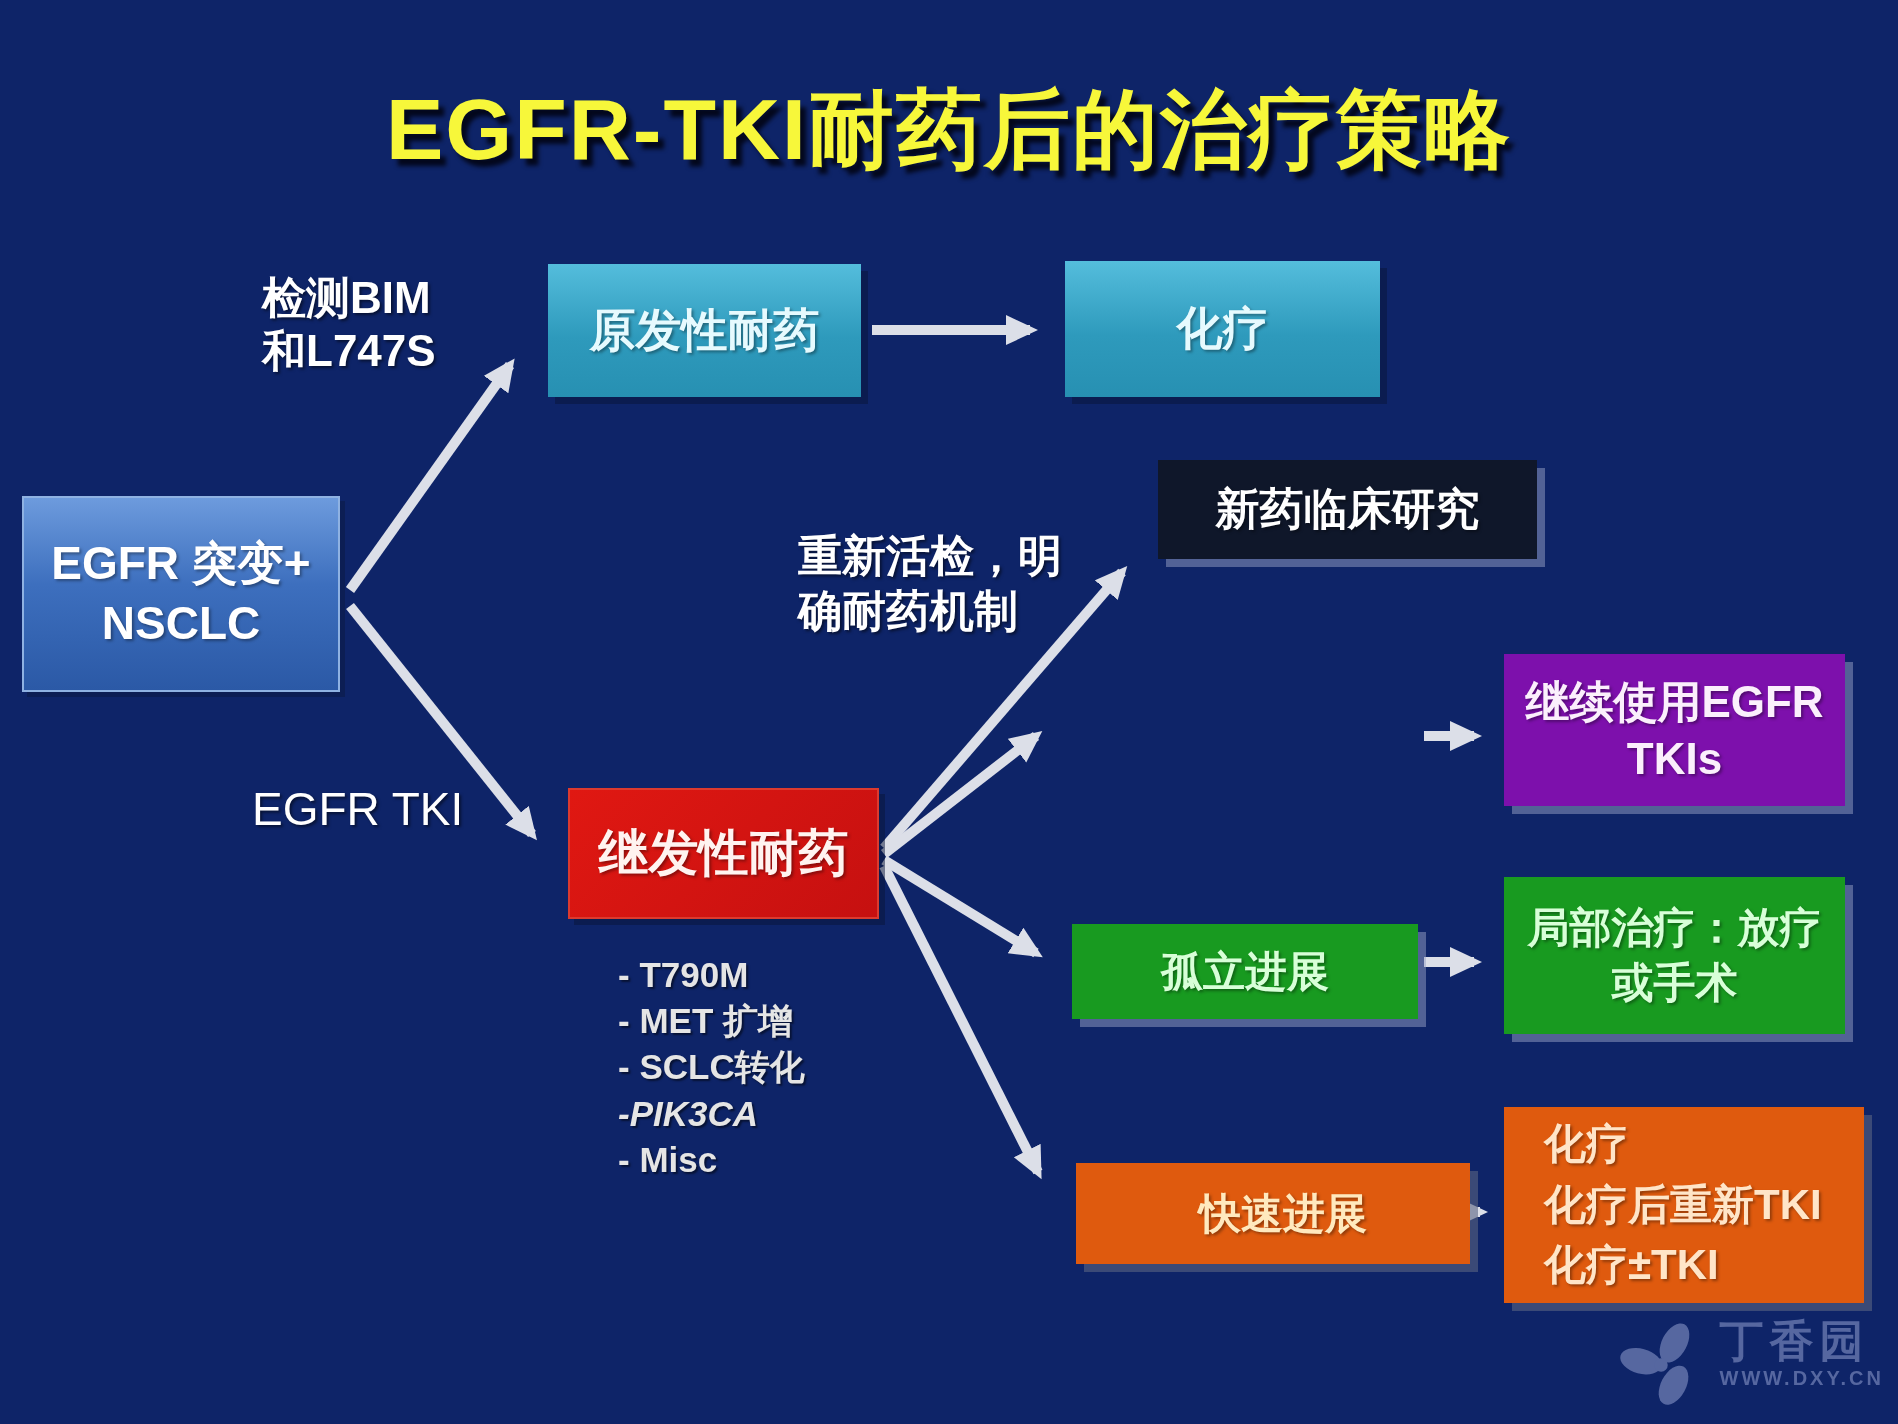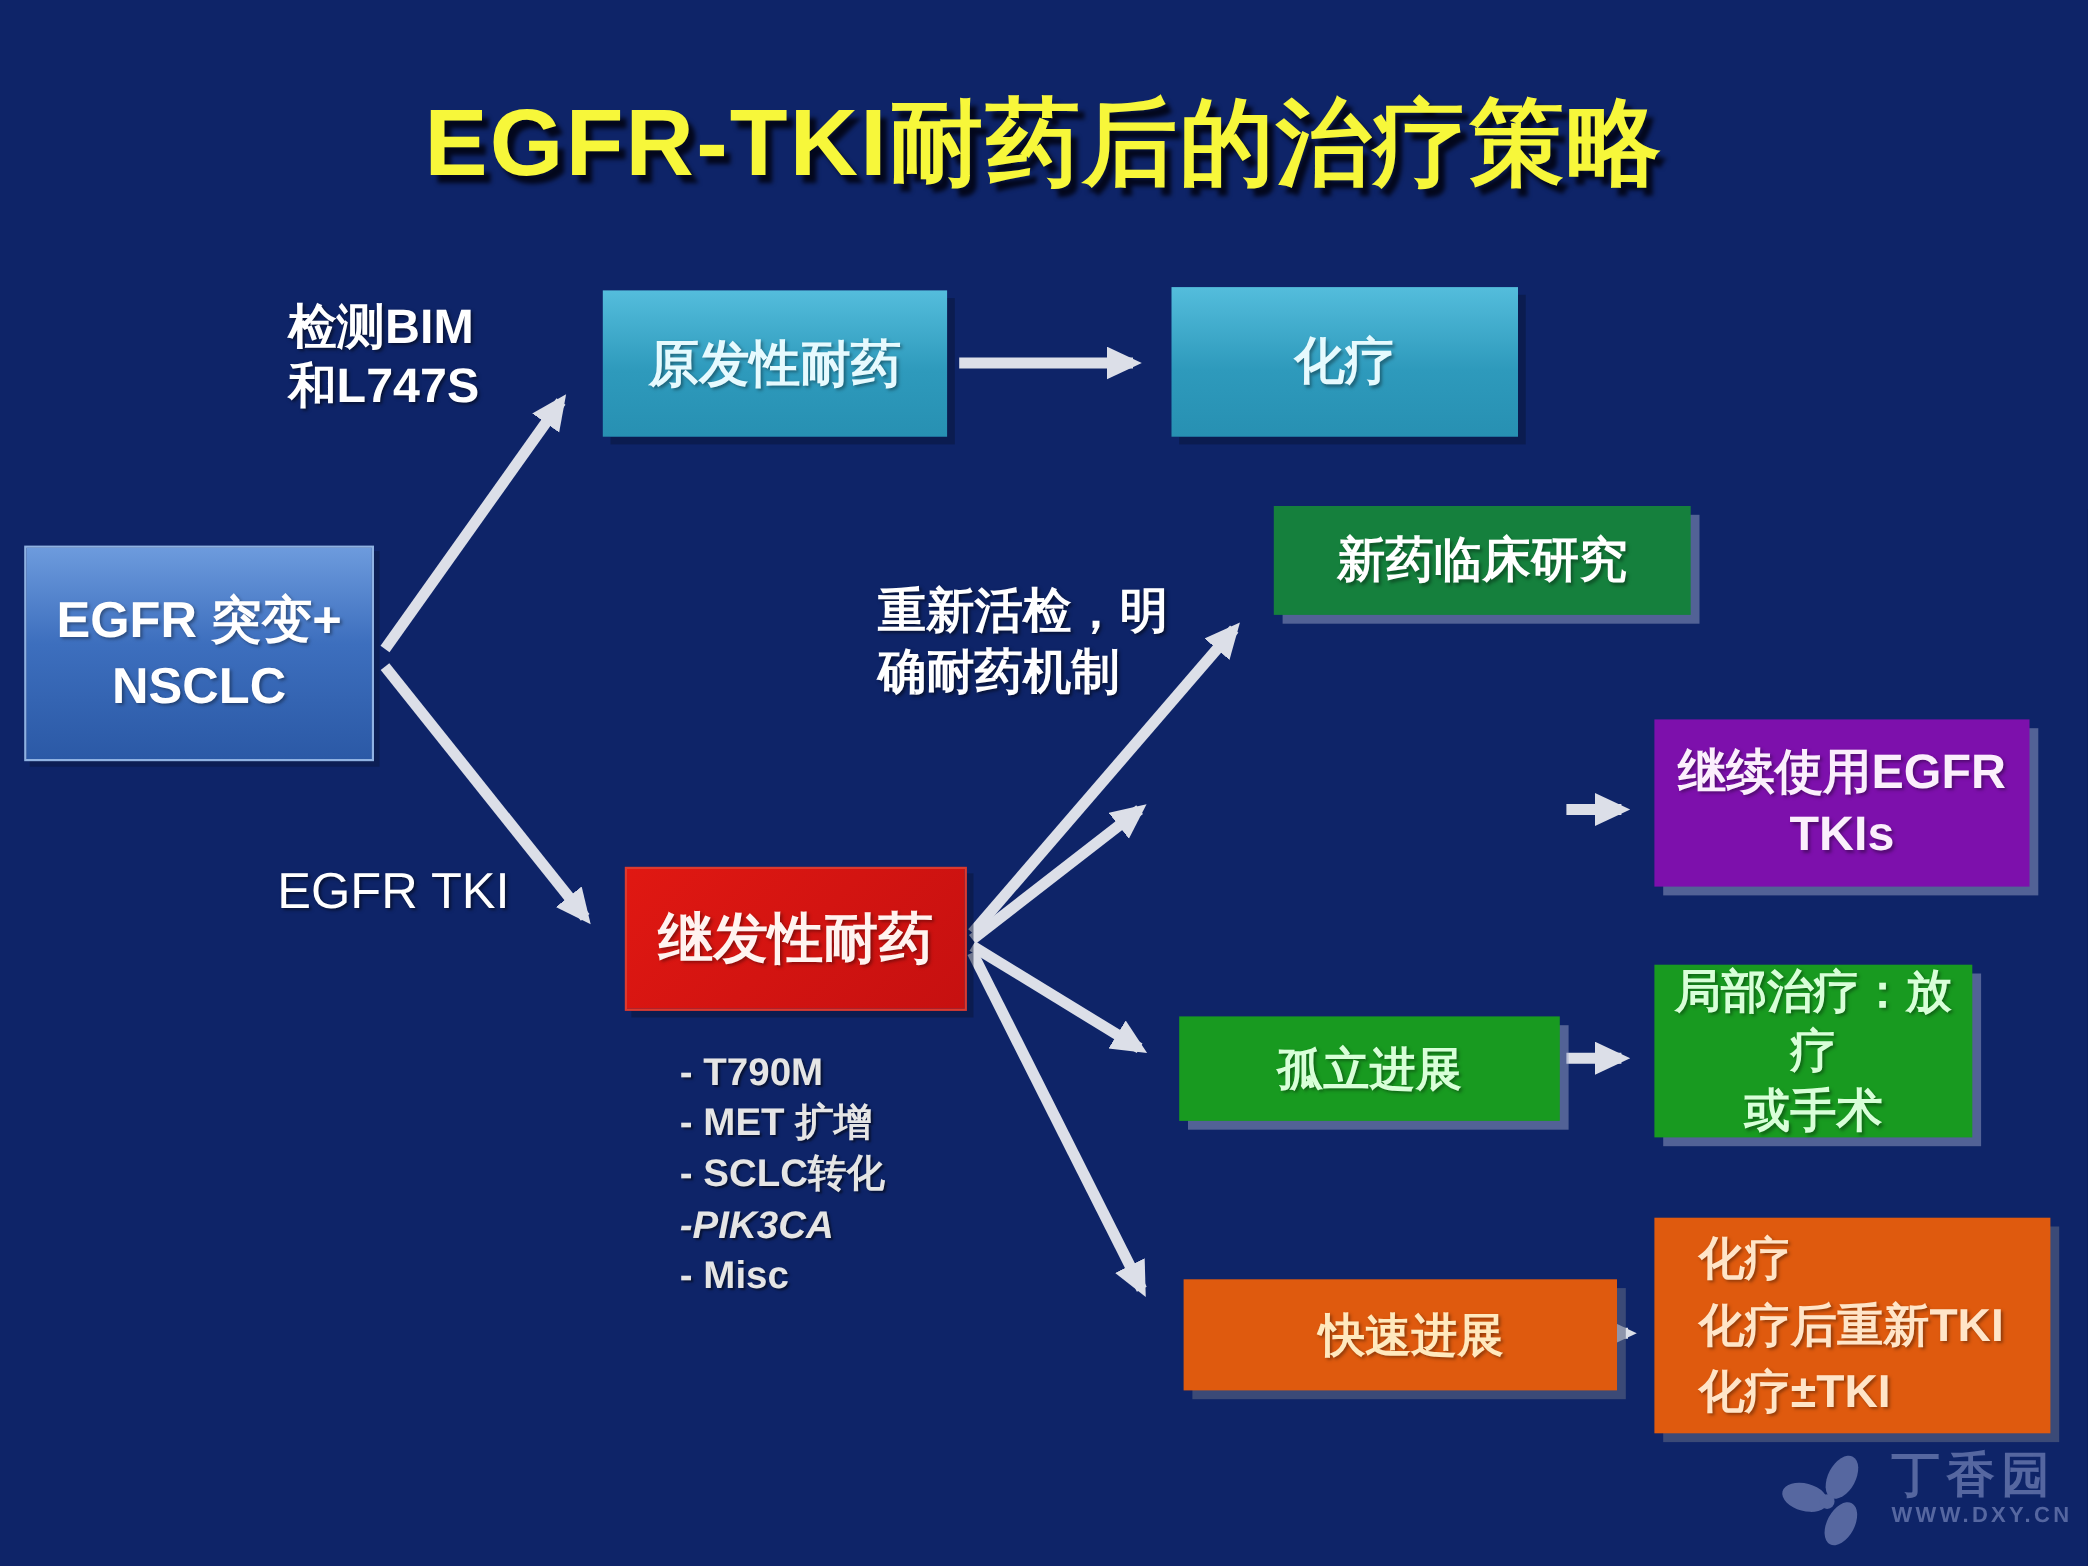--- a/index.html
+++ b/index.html
@@ -38,41 +38,41 @@
   }
   .n-teal{
     background:linear-gradient(180deg,#54BDDC 0%,#2E9ABC 55%,#2790B2 100%);
     color:#E6FAFE;font-size:46px;
     box-shadow:7px 7px 0 rgba(8,20,55,0.5);
   }
   .n-primary{left:548px;top:264px;width:313px;height:133px;}
   .n-chemo{left:1065px;top:261px;width:315px;height:136px;}
   .n-trial{
     left:1158px;top:460px;width:379px;height:99px;
-    background:#15803d;font-size:44px;color:#ffffff;
+    background:#0f172a;font-size:44px;color:#ffffff;
     box-shadow:8px 8px 0 rgba(150,160,195,0.5);
   }
   .n-secondary{
     left:568px;top:788px;width:311px;height:131px;
     background:linear-gradient(135deg,#E01812 0%,#C61010 100%);
     border:2px solid #DC3A2E;font-size:50px;color:#FFF3F0;
     box-shadow:6px 6px 0 rgba(8,20,55,0.5);
   }
   .n-purple{
     background:#7D10AC;
     box-shadow:8px 8px 0 rgba(150,160,195,0.5);
   }
   .n-slow{left:1072px;top:696px;width:346px;height:78px;font-size:42px;color:#F2DAF8;}
   .n-continue{left:1504px;top:654px;width:341px;height:152px;font-size:44px;color:#FBEFFC;line-height:1.3;}
   .n-green{
     background:#189A20;
     box-shadow:8px 8px 0 rgba(150,160,195,0.5);
   }
   .n-isolated{left:1072px;top:924px;width:346px;height:95px;font-size:42px;color:#D8FFD8;}
-  .n-local{left:1504px;top:877px;width:289px;height:157px;font-size:42px;color:#D8FFD8;line-height:1.3;}
+  .n-local{left:1504px;top:877px;width:341px;height:157px;font-size:42px;color:#D8FFD8;line-height:1.3;}
   .n-orange{
     background:#DF5A0E;
     box-shadow:8px 8px 0 rgba(90,100,130,0.6);
     padding-left:20px;
   }
   .n-rapid{left:1076px;top:1163px;width:394px;height:101px;font-size:42px;color:#FFE9BE;}
   .n-chemoopt{
     left:1504px;top:1107px;width:360px;height:196px;font-size:42px;color:#FFE5C8;
     justify-content:flex-start;text-align:left;padding-left:40px;line-height:1.45;
   }

